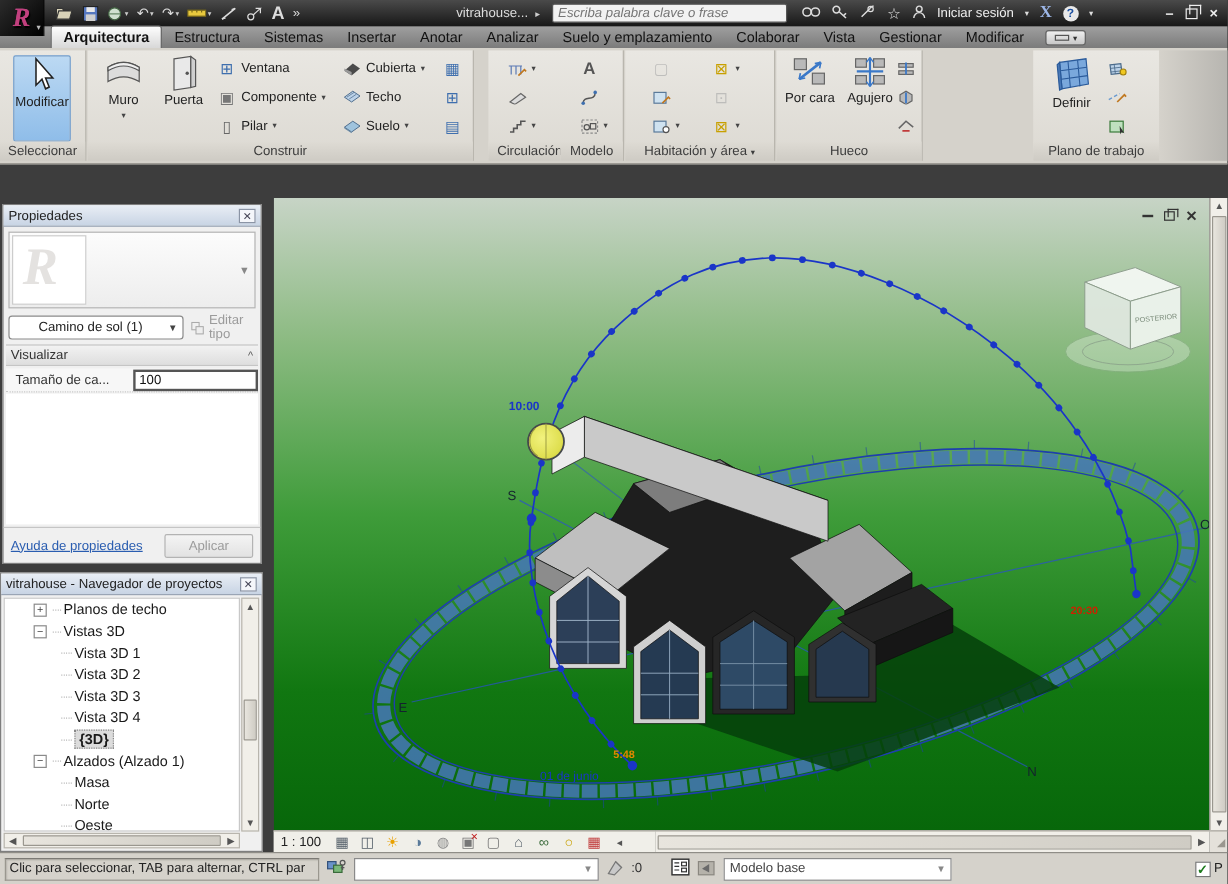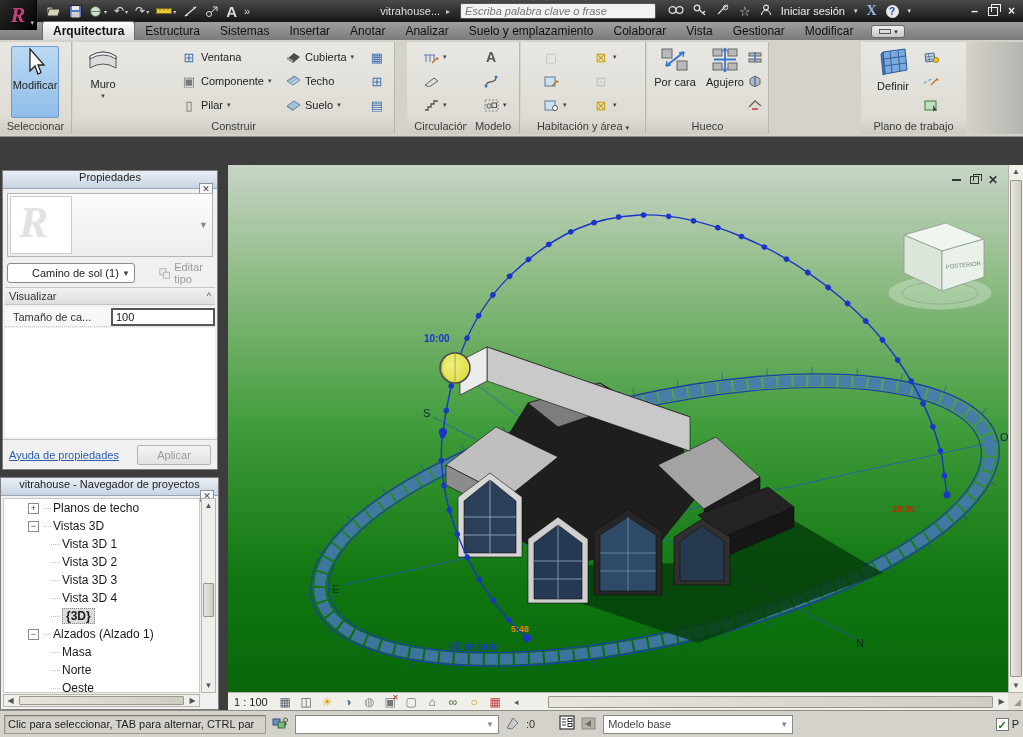--- a/index.html
+++ b/index.html
@@ -42,21 +42,21 @@
   .bigbtn { position:absolute; top:4px; width:48px; height:72px; display:flex; flex-direction:column; align-items:center; justify-content:flex-start; gap:2px; font-size:11px; color:#222; text-align:center; cursor:default; }
   .bigbtn .lbl { line-height:12px; }
   .modify-btn { background:linear-gradient(#bcd9f3,#8fbde9); border:1px solid #6d9cce; border-radius:2px; }
   .smallrow { position:absolute; height:22px; display:flex; align-items:center; gap:4px; font-size:11px; color:#222; white-space:nowrap; cursor:default; }
   .ic { display:inline-flex; width:16px; height:16px; align-items:center; justify-content:center; font-size:13px; }
   .dis { color:#aaa !important; opacity:.65; }
   .ribbon-fade { position:absolute; right:0; top:2px; bottom:2px; width:57px; background:linear-gradient(90deg,#d5d2cb,#b7b5b0); }
 
   
   .palette { background:#f0f0f0; border:1px solid #7e7e7e; }
-  .pal-head { height:18px; background:linear-gradient(#e9eef5,#c8d4e4); border-bottom:1px solid #9aa5b5; display:flex; align-items:center; padding:0 4px; font-size:11px; color:#222;flex-direction:column; }
+  .pal-head { height:18px; background:linear-gradient(#e9eef5,#c8d4e4); border-bottom:1px solid #9aa5b5; display:flex; align-items:center; padding:0 4px; font-size:11px; color:#222; }
   .pal-close { margin-left:auto; width:14px; height:12px; border:1px solid #8a94a5; background:#f4f6fa; font-size:9px; line-height:10px; text-align:center; color:#445; }
   .typesel { position:absolute; left:4px; top:22px; right:4px; height:64px; background:linear-gradient(#fcfcfc,#ededed); border:1px solid #b5b5b5; }
   .typesel .preview { position:absolute; left:2px; top:2px; width:62px; height:58px; background:#fff; border:1px solid #ccc; overflow:hidden; }
   .typesel .preview .wm { font-family:"Liberation Serif",serif; font-style:italic; font-weight:bold; font-size:44px; color:#e4e2e0; margin-left:8px; }
   .typesel .dd { position:absolute; right:4px; top:26px; color:#888; font-size:9px; }
   .combo { background:#fff; border:1px solid #8a8a8a; border-radius:3px; display:flex; align-items:center; padding:0 4px; font-size:11px; color:#222; }
   .combo .dd { margin-left:auto; font-size:8px; color:#444; }
   .sechead { background:linear-gradient(#f2f2f2,#dedede); border-top:1px solid #c5c5c5; border-bottom:1px solid #c5c5c5; display:flex; align-items:center; padding:0 4px; color:#333; }
   .prow-label { color:#333; padding-left:8px; }
   .pval { background:#fff; border:2px solid #555; padding:0 3px; color:#111; }
@@ -219,20 +219,28 @@
 
     <div class="panel" style="left:73px;width:322px;">
       <div class="bigbtn" style="left:6px;">
         <svg width="34" height="30" viewBox="0 0 34 30">
             <path d="M4 10 Q17 2 30 10 L30 22 Q17 14 4 22 Z" fill="#dcdcdc" stroke="#555"></path>
             <path d="M4 10 Q17 2 30 10 L30 13 Q17 5 4 13 Z" fill="#efefef" stroke="#555"></path>
           </svg>
         <span class="lbl">Muro</span>
         <span style="font-size:7px;color:#444;">▾</span>
       </div>
+      <div class="bigbtn" style="left:56px;">
+        <svg width="28" height="30" viewBox="0 0 28 30">
+            <path d="M6 3 L20 1 L20 27 L6 29 Z" fill="#e9e9e9" stroke="#555"></path>
+            <path d="M20 1 L24 4 L24 26 L20 27Z" fill="#cfcfcf" stroke="#555"></path>
+            <circle cx="17" cy="15" r="1.4" fill="#555"></circle>
+          </svg>
+        <span class="lbl">Puerta</span>
+      </div>
       <div class="smallrow" style="left:108px;top:4px;">
           <span class="ic" style="color:#3f6fae;">⊞</span>
           <span>Ventana</span>
         </div>
       <div class="smallrow" style="left:108px;top:28px;">
           <span class="ic" style="color:#777;">▣</span>
           <span>Componente</span>
           <span style="font-size:7px;color:#444;">▾</span>
         </div>
       <div class="smallrow" style="left:108px;top:52px;">
@@ -463,21 +471,21 @@
     <div class="pal-head">
       <span>Propiedades</span>
       <span class="pal-close">✕</span>
     </div>
     <div class="typesel">
       <div class="preview">
           <div class="wm">R</div>
         </div>
       <span class="dd">▼</span>
     </div>
-    <div class="combo abs" style="left:4px;top:92px;width:128px;height:20px;padding-left:24px;">
+    <div class="combo abs" style="left:4px;top:92px;width:146px;height:20px;padding-left:24px;">
       <span>Camino de sol (1)</span>
         <span class="dd">▼</span>
     </div>
     <div class="abs" style="left:156px;top:92px;width:58px;height:20px;display:flex;align-items:center;gap:3px;color:#9b9b9b;">
       <svg width="14" height="13" viewBox="0 0 14 13">
           <rect x="1" y="1" width="7" height="7" fill="none" stroke="#aaa"></rect>
           <rect x="5" y="5" width="7" height="7" fill="#eee" stroke="#aaa"></rect>
         </svg>
       <span>Editar tipo</span>
     </div>

